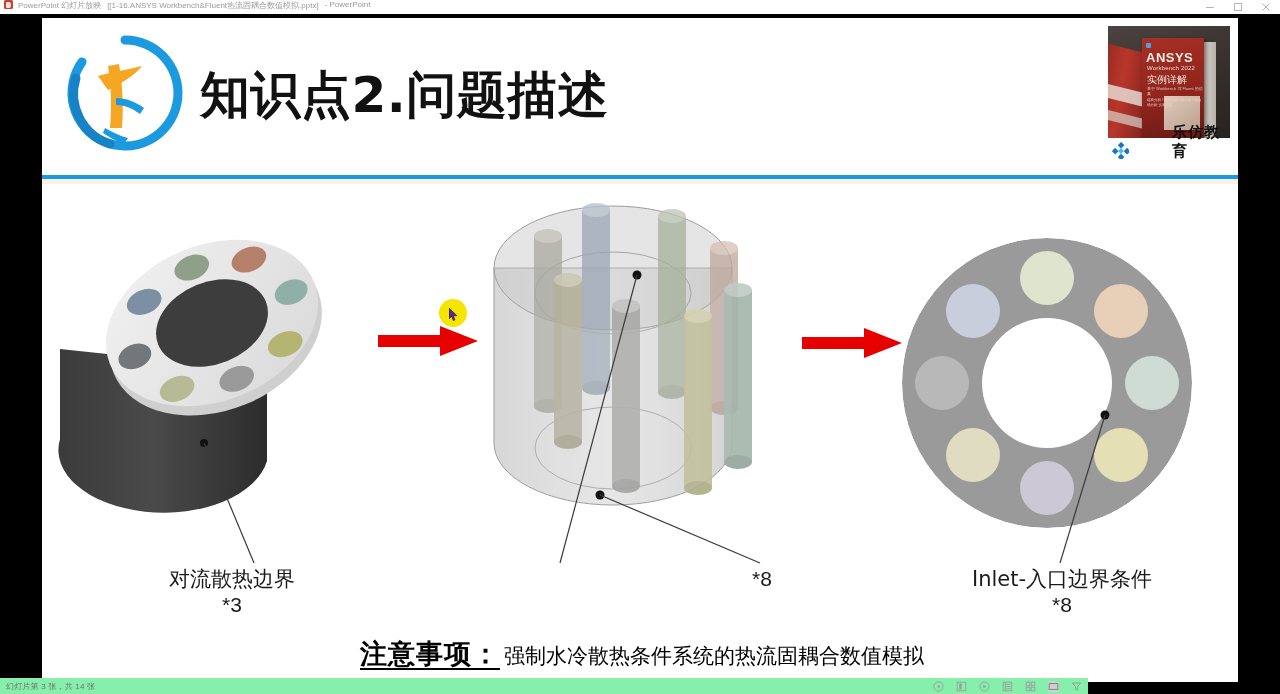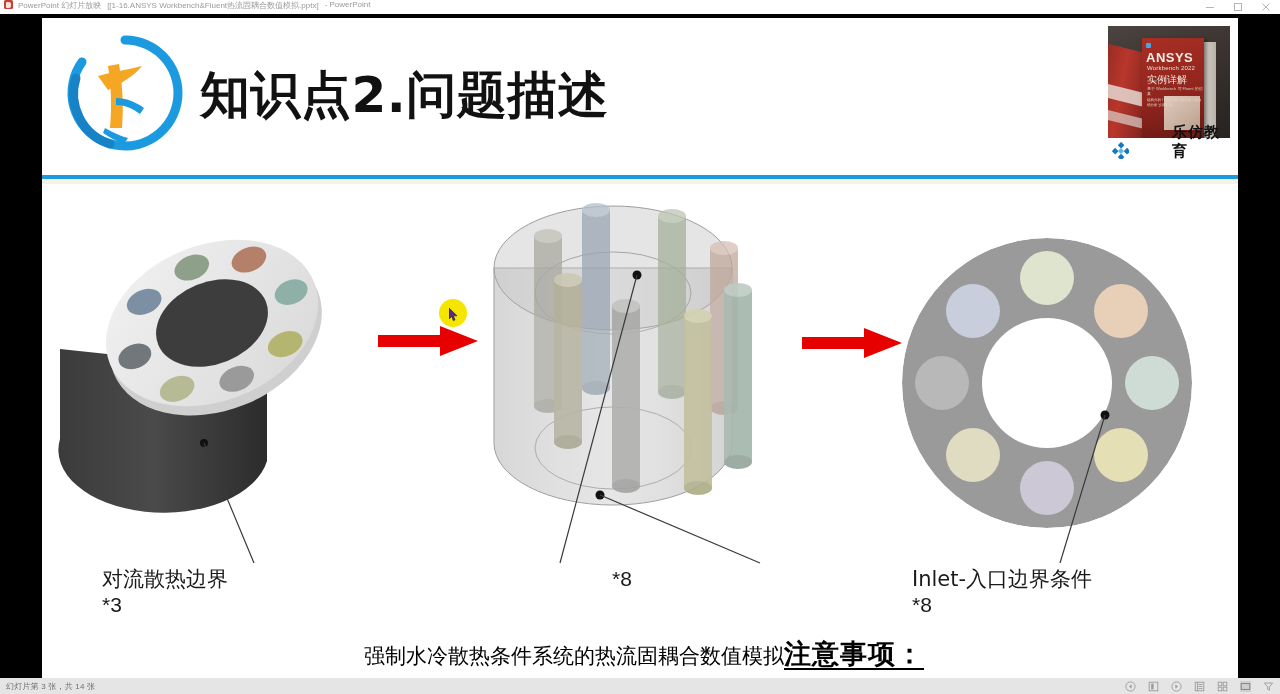--- a/index.html
+++ b/index.html
@@ -93,21 +93,21 @@
   #cursor-halo{
     position:absolute; left:397px; top:281px; width:28px; height:28px;
     border-radius:50%; background:#f5e600;
   }
   #cursor-ptr{ position:absolute; left:407px; top:290px; width:10px; height:14px; }
 
   
   svg.leaders{ position:absolute; left:0; top:0; width:1196px; height:664px; pointer-events:none; }
 
   .cap{
-    position:absolute; text-align:left; color:#1a1a1a;
+    position:absolute; text-align:center; color:#1a1a1a;
     font-family:"DejaVu Sans","Liberation Sans",sans-serif;
     font-size:21px; line-height:26px; white-space:nowrap;
   }
   .cap .mult{ display:block; font-family:"Liberation Sans",sans-serif; font-size:21px; }
   #cap-1{ left:60px; top:548px; width:260px; }
   #cap-2{ left:370px; top:548px; width:200px; }
   #cap-3{ left:570px; top:548px; width:300px; }
   #cap-4{ left:870px; top:548px; width:300px; }
 
   #note{
@@ -115,22 +115,22 @@
     font-family:"DejaVu Sans","Liberation Sans",sans-serif; color:#000;
   }
   #note-head{
     font-size:27px; font-weight:700; text-decoration:underline;
     text-underline-offset:5px; letter-spacing:1px;
   }
   #note-body{ font-size:21px; margin-left:4px; }
 
   
   #statusbar{
-    position:absolute; left:0; bottom:0; width:1280px; height:16px;
-    background:#e5e5e5; display:flex; align-items:center;
+    position:absolute; left:0; bottom:0; width:1088px; height:16px;
+    background:#86efac; display:flex; align-items:center;
     font-size:8px; color:#6f6f6f;
   }
   #status-text{ margin-left:6px; letter-spacing:.2px; }
   #status-icons{ position:absolute; right:6px; top:0; height:16px; display:flex; align-items:center; gap:12px; }
   .sicon{ width:11px; height:11px; display:flex; align-items:center; justify-content:center; }
   .sicon.sel{ background:#cfcfcf; }
 </style>
 </head>
 <body>
 
@@ -349,22 +349,22 @@
     </div>
     <div class="cap" id="cap-3">
       <span class="mult">*8</span>
     </div>
     <div class="cap" id="cap-4">
       <span>Inlet-入口边界条件</span>
       <span class="mult">*8</span>
     </div>
 
     <div id="note">
+      <span id="note-head">注意事项：</span>
       <span id="note-body">强制水冷散热条件系统的热流固耦合数值模拟</span>
-      <span id="note-head">注意事项：</span>
     </div>
 
   </div>
 </div>
 
 <div id="statusbar">
   <span id="status-text">幻灯片第 3 张，共 14 张</span>
   <div id="status-icons">
     <div class="sicon">
       <svg width="11" height="11" viewBox="0 0 11 11">

